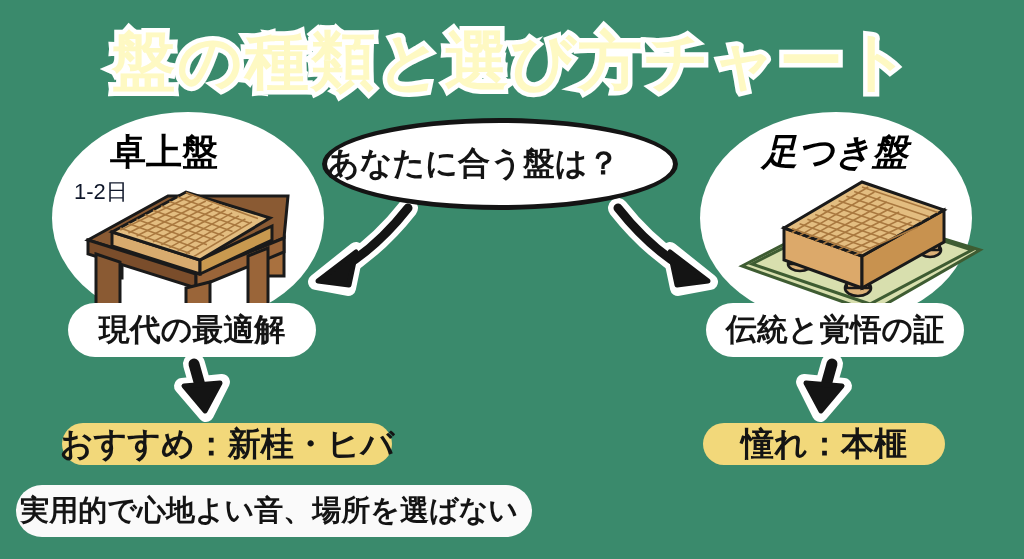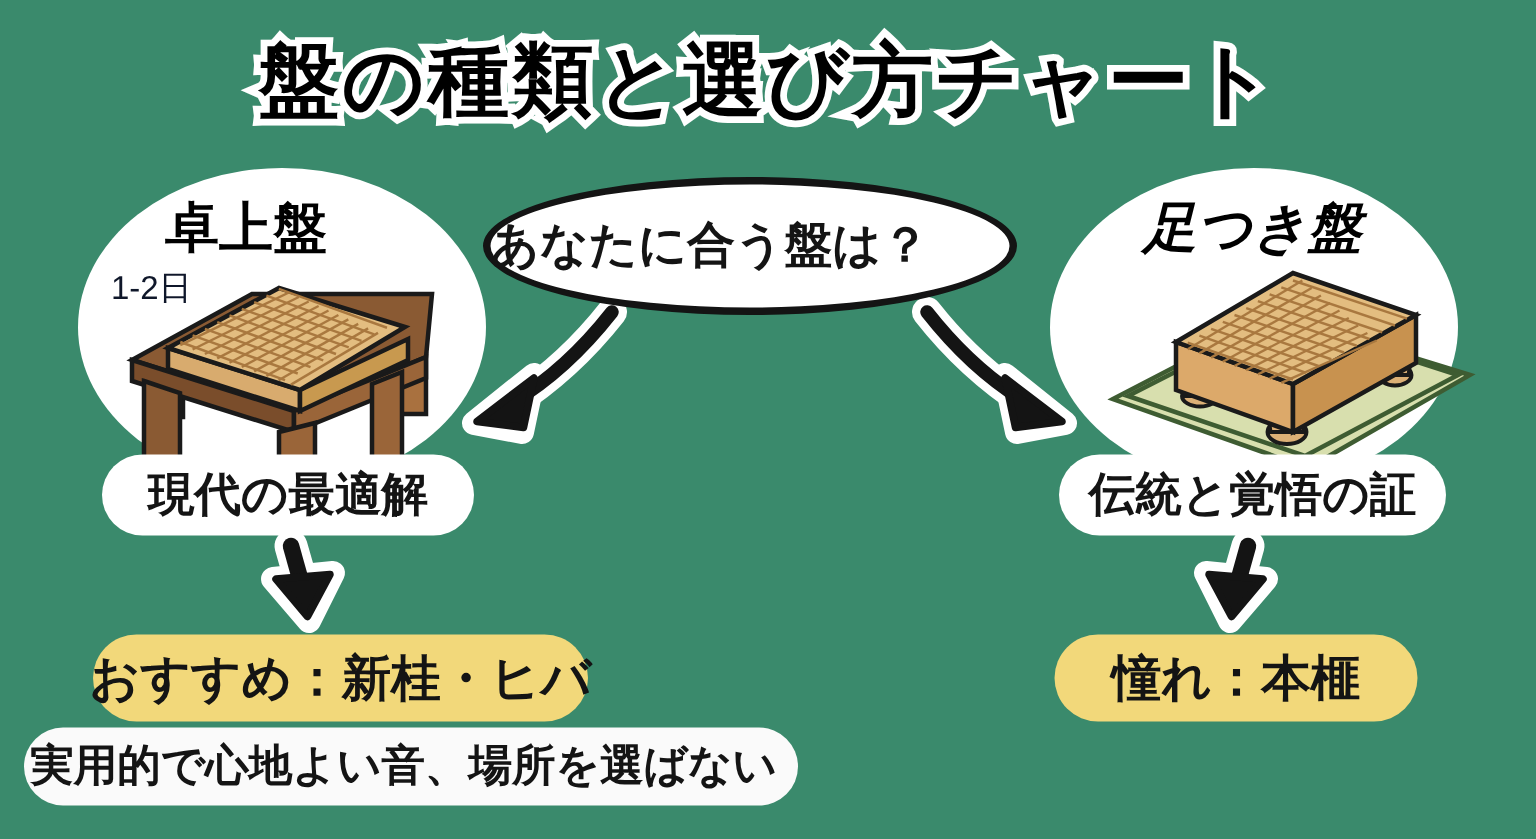--- a/index.html
+++ b/index.html
@@ -10,23 +10,23 @@
     overflow:hidden;
     position:relative;
   }
   #stage { position:absolute; inset:0; width:1024px; height:559px; }
 
   
   .title {
     position:absolute;
     left:0; top:18px; width:1024px;
     text-align:center;
-    font-size:54px;
-    font-weight:bold;
-    color:#000000;
+    font-size:64px;
+    font-weight:bold;
+    color:#fef9c3;
     letter-spacing:2px;
     -webkit-text-stroke:9px #ffffff;
     paint-order: stroke fill;
     text-shadow:0 0 0 #fff;
     white-space:nowrap;
   }
 
   
   .circle {
     position:absolute;
@@ -92,21 +92,21 @@
     font-weight:bold;
     color:#141414;
     white-space:nowrap;
   }
   .mid-left  { left:68px;  top:303px; width:248px; }
   .mid-right { left:706px; top:303px; width:258px; }
 
   
   .yellow-pill {
     position:absolute;
-    height:58px;
+    height:42px;
     background:#f2d87a;
     border-radius:30px;
     display:flex;
     align-items:center;
     justify-content:center;
     padding:0 22px;
   }
   .yellow-pill span {
     font-size:33px;
     font-weight:bold;

